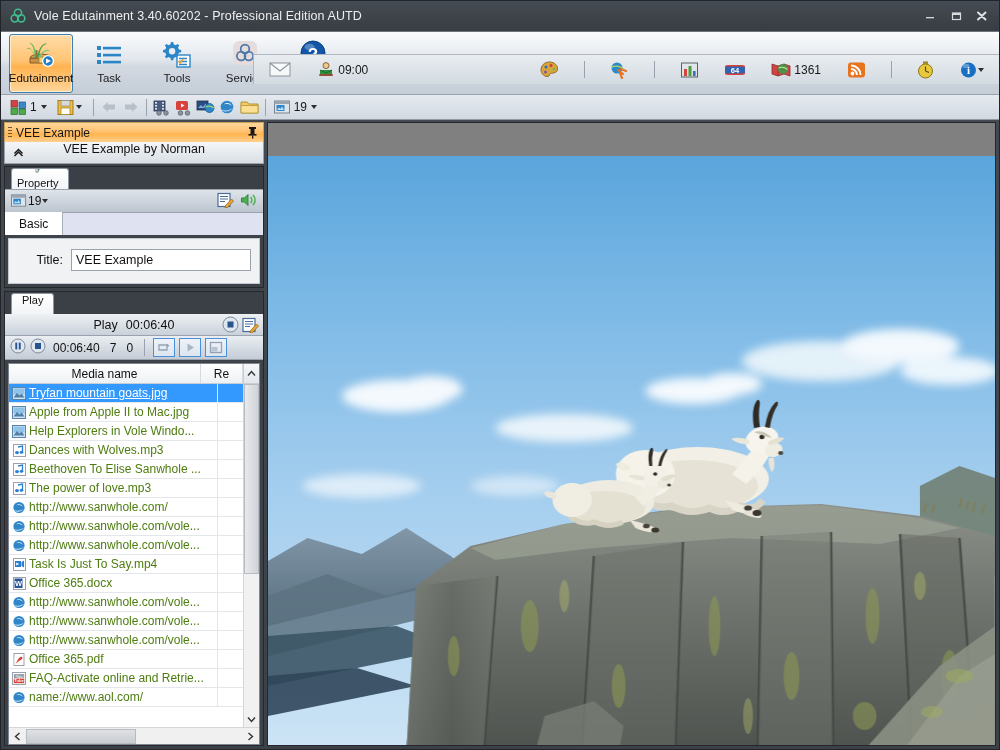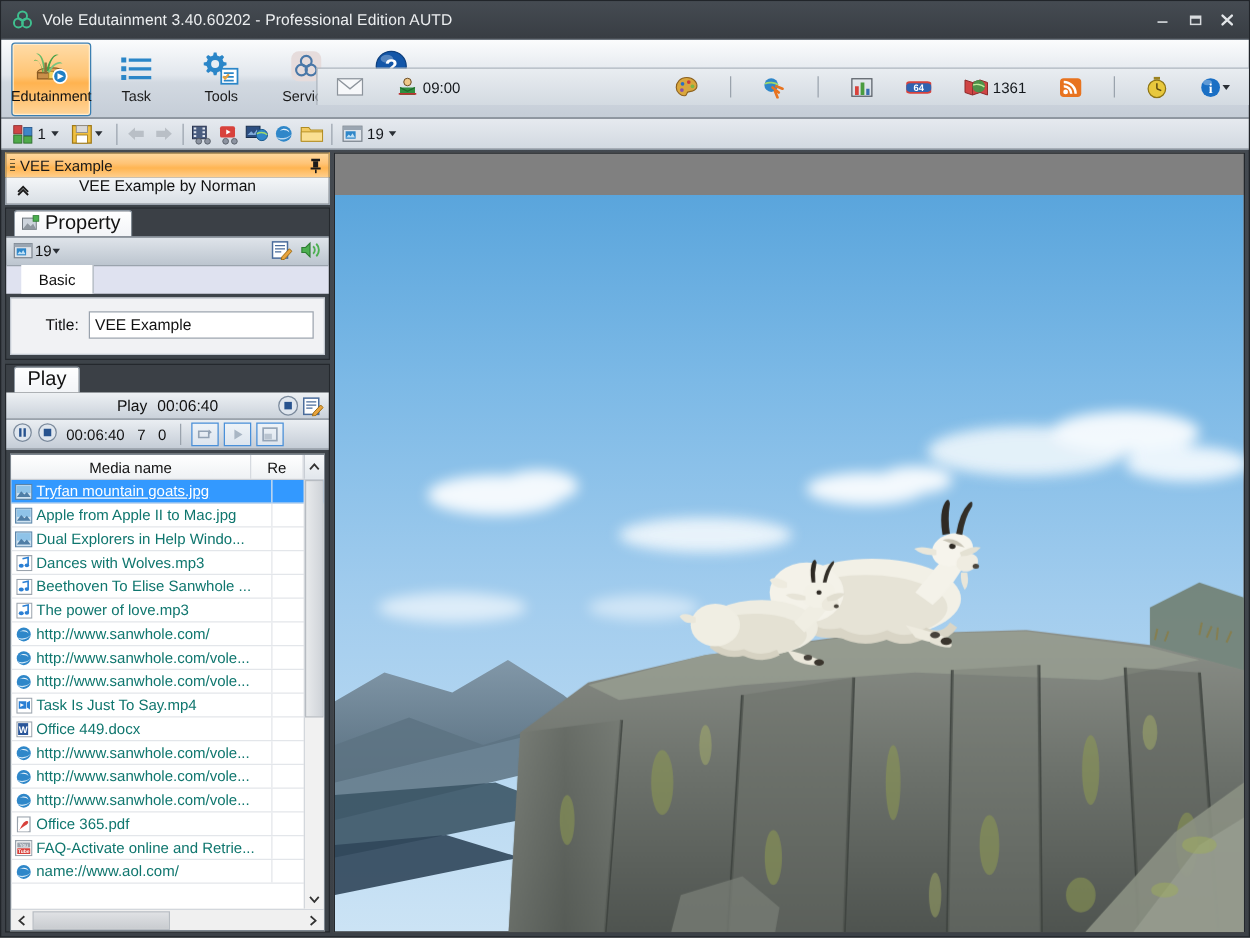--- a/index.html
+++ b/index.html
@@ -117,37 +117,38 @@
 
   
   .panel { background:#3d4349; border:1px solid #24282d; margin-top:3px; }
 
   .tabstrip {
     height:22px; background:#3b4046;
     display:flex; align-items:flex-end; padding-left:6px;
   }
   .tabstrip .tab {
     height:21px; display:flex; align-items:center; gap:4px;
-    padding:0 9px 0 5px; font-size:16px; color:#131313;
+    padding:0 9px 0 5px; font-size:11px; color:#131313;
     background:linear-gradient(180deg,#ffffff 0%,#f2f4f7 100%);
     border:1px solid #8d97a1; border-bottom:none;
     border-radius:3px 3px 0 0;
+    flex-direction:column;
   }
 
   .minitools {
     height:23px;
     background:linear-gradient(180deg,#dfe4ea 0%,#bcc5cf 100%);
     border-top:1px solid #9aa3ad;
     display:flex; align-items:center; padding:0 5px;
   }
   .minitools .sp { flex:1; }
 
   .tabrow2 {
     height:23px; display:flex; align-items:flex-end;
-    background:#dfe2f0; border-top:1px solid #9aa3ad;padding-left:12px;
+    background:#dfe2f0; border-top:1px solid #9aa3ad;
   }
   .tabrow2 .tb2 {
     height:23px; display:flex; align-items:center; padding:0 14px;
     font-size:12px; color:#111;
     background:#ffffff; border-right:1px solid #a8b0ba;
   }
   .tabrow2 .fill { flex:1; background:#dfe2f0; }
 
   .formarea {
     background:#f1f2f4; border:1px solid #c3c9d1; margin:3px;
@@ -185,21 +186,21 @@
     border-bottom:1px solid #c9ced5; }
   .listhdr .col { display:flex;align-items:center;justify-content:center;
     font-size:12px;color:#111;border-right:1px solid #d6dae0; }
   .listhdr .c1 { flex:1; }
   .listhdr .c2 { width:42px; overflow:hidden; }
   .listhdr .upb { width:16px; display:flex;align-items:center;justify-content:center;
     background:linear-gradient(180deg,#f6f8fa,#e2e7ec); border-left:1px solid #c9ced5;}
   .rows { flex:1 1 auto; overflow:hidden; position:relative; }
   .row { height:19px; display:flex; align-items:center; border-bottom:1px solid #e3e6ea; }
   .row .ic { width:20px; flex:0 0 20px; display:flex;align-items:center;justify-content:center; }
-  .row .nm { flex:1; font-size:12px; color:#0f766e; white-space:nowrap; overflow:hidden; padding-right:3px;}
+  .row .nm { flex:1; font-size:12px; color:#4d7c0f; white-space:nowrap; overflow:hidden; padding-right:3px;}
   .row .c2 { width:42px; flex:0 0 42px; border-left:1px solid #e3e6ea; height:100%; }
   .row.sel { background:#3399ff; }
   .row.sel .nm { color:#fff;text-decoration:underline; }
   .vscroll { position:absolute; right:0; top:0; width:16px; height:100%;
              background:#f1f1f1; border-left:1px solid #d3d7dc; }
   .vthumb { position:absolute; left:0; top:0; width:15px; height:190px;
             background:linear-gradient(90deg,#e8eaec,#cfd3d8); border:1px solid #b7bcc2; }
   .vdown { position:absolute; left:0; bottom:0; width:15px; height:16px;
            display:flex;align-items:center;justify-content:center; }
   .hscroll { height:17px; flex:0 0 17px; display:flex; align-items:center;
@@ -692,21 +693,21 @@
                 <span class="c2"></span>
               </div>
               <div class="row">
                 <span class="ic">
                   <svg width="14" height="13" viewBox="0 0 14 13">
                     <rect x="0.5" y="0.5" width="13" height="12" fill="#cfe3f2" stroke="#5a84a8" stroke-width="1"></rect>
                     <rect x="1.5" y="1.5" width="11" height="6" fill="#8fc3e8"></rect>
                     <path d="M1.5 10.5 L5 6 L7.5 8.5 L9.5 6.5 L12.5 10.5Z" fill="#4f7ea6"></path>
                   </svg>
                 </span>
-                <span class="nm">Dual Explorers in Help Windo...</span>
+                <span class="nm">Help Explorers in Vole Windo...</span>
                 <span class="c2"></span>
               </div>
               <div class="row">
                 <span class="ic">
                   <svg width="13" height="13" viewBox="0 0 13 13">
                     <rect x="0.5" y="0.5" width="12" height="12" fill="#fff" stroke="#9aa3ad" stroke-width="1"></rect>
                     <path d="M5 3 L9.5 2 L9.5 8" fill="none" stroke="#2a7fd4" stroke-width="1.3"></path>
                     <ellipse cx="4" cy="8.6" rx="2" ry="1.6" fill="#2a7fd4"></ellipse>
                     <ellipse cx="8.5" cy="8.2" rx="1.8" ry="1.5" fill="#2a7fd4"></ellipse>
                   </svg>
@@ -784,21 +785,21 @@
                 <span class="c2"></span>
               </div>
               <div class="row">
                 <span class="ic">
                   <svg width="13" height="13" viewBox="0 0 13 13">
                     <rect x="0.5" y="0.5" width="12" height="12" fill="#fff" stroke="#9aa3ad" stroke-width="1"></rect>
                     <rect x="1.5" y="1.5" width="8" height="9.5" fill="#2a5699"></rect>
                     <text x="5.5" y="9" font-family="Liberation Sans, sans-serif" font-size="7.5" font-weight="bold" fill="#fff" text-anchor="middle">W</text>
                   </svg>
                 </span>
-                <span class="nm">Office 449.docx</span>
+                <span class="nm">Office 365.docx</span>
                 <span class="c2"></span>
               </div>
               <div class="row">
                 <span class="ic">
                   <svg width="14" height="13" viewBox="0 0 14 13">
                     <circle cx="7" cy="6.5" r="5.6" fill="#2f87c9"></circle>
                     <path d="M1.8 8.8 C5 10.8 11.5 9.4 13 6.2 C10.4 11 4 12.2 1.8 8.8Z" fill="#cfe6f6"></path>
                     <path d="M4 4.4 C6.3 2.2 10.3 3.1 10.8 5.8 C9.4 4 6.3 3.6 4 4.4Z" fill="#eaf4fc"></path>
                   </svg>
                 </span>

